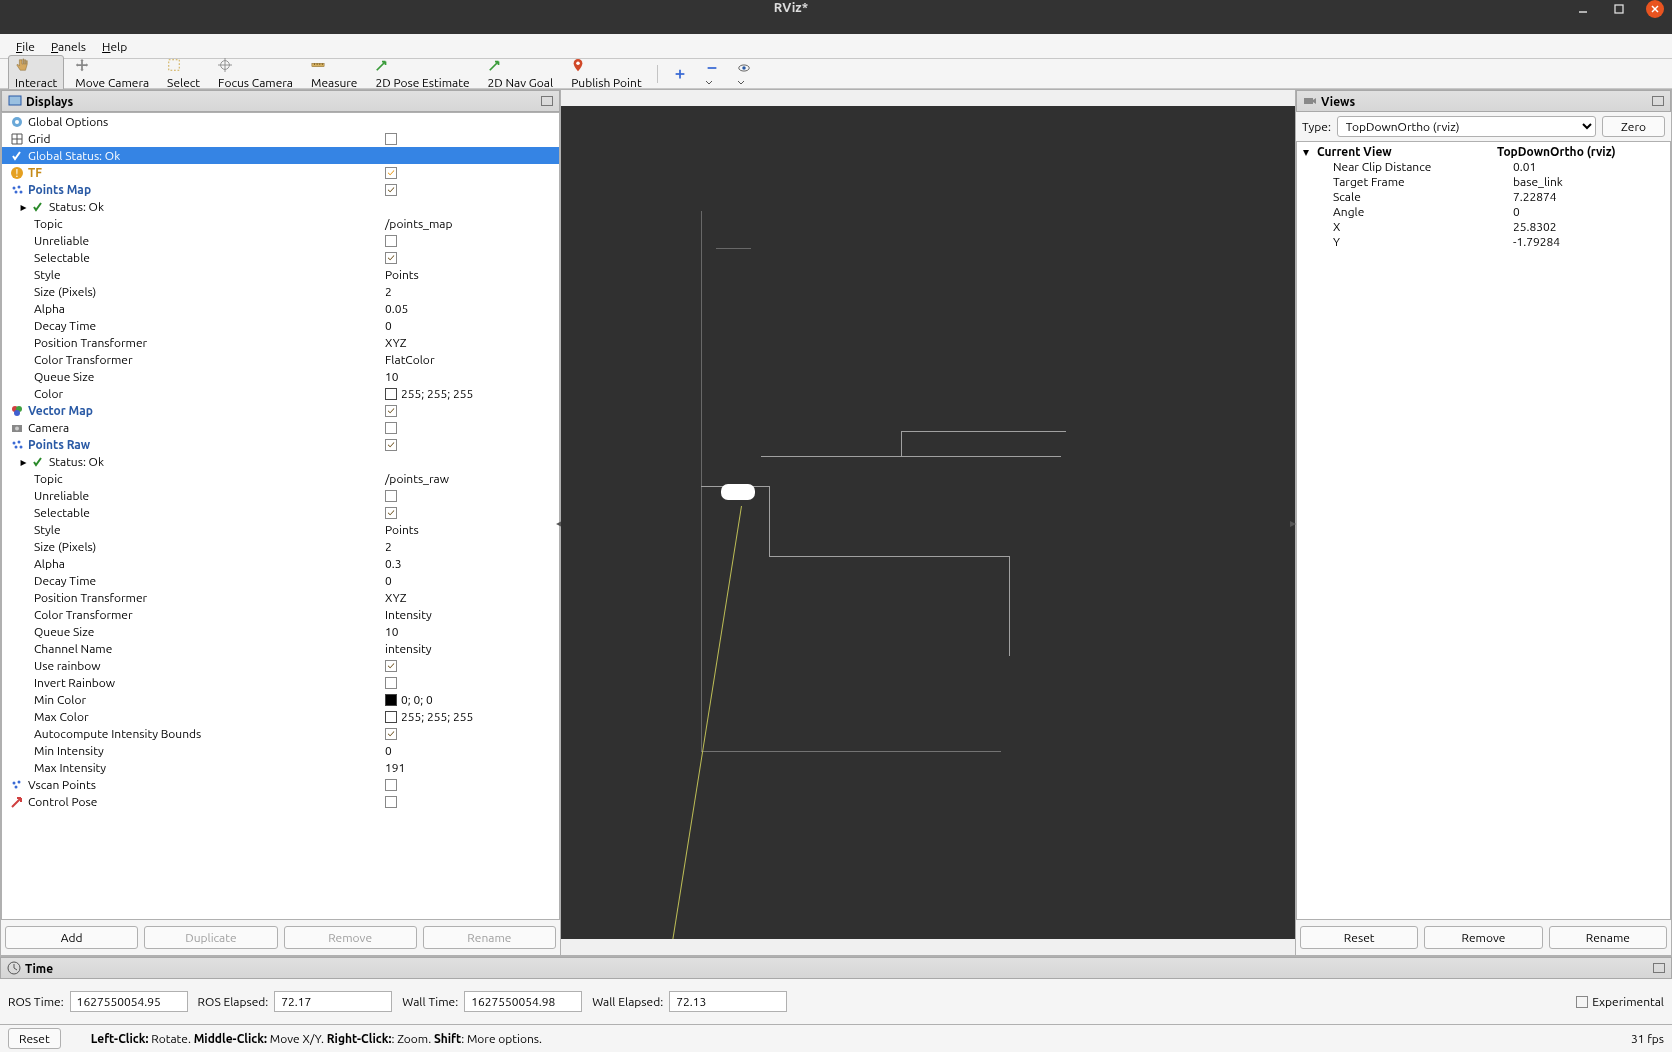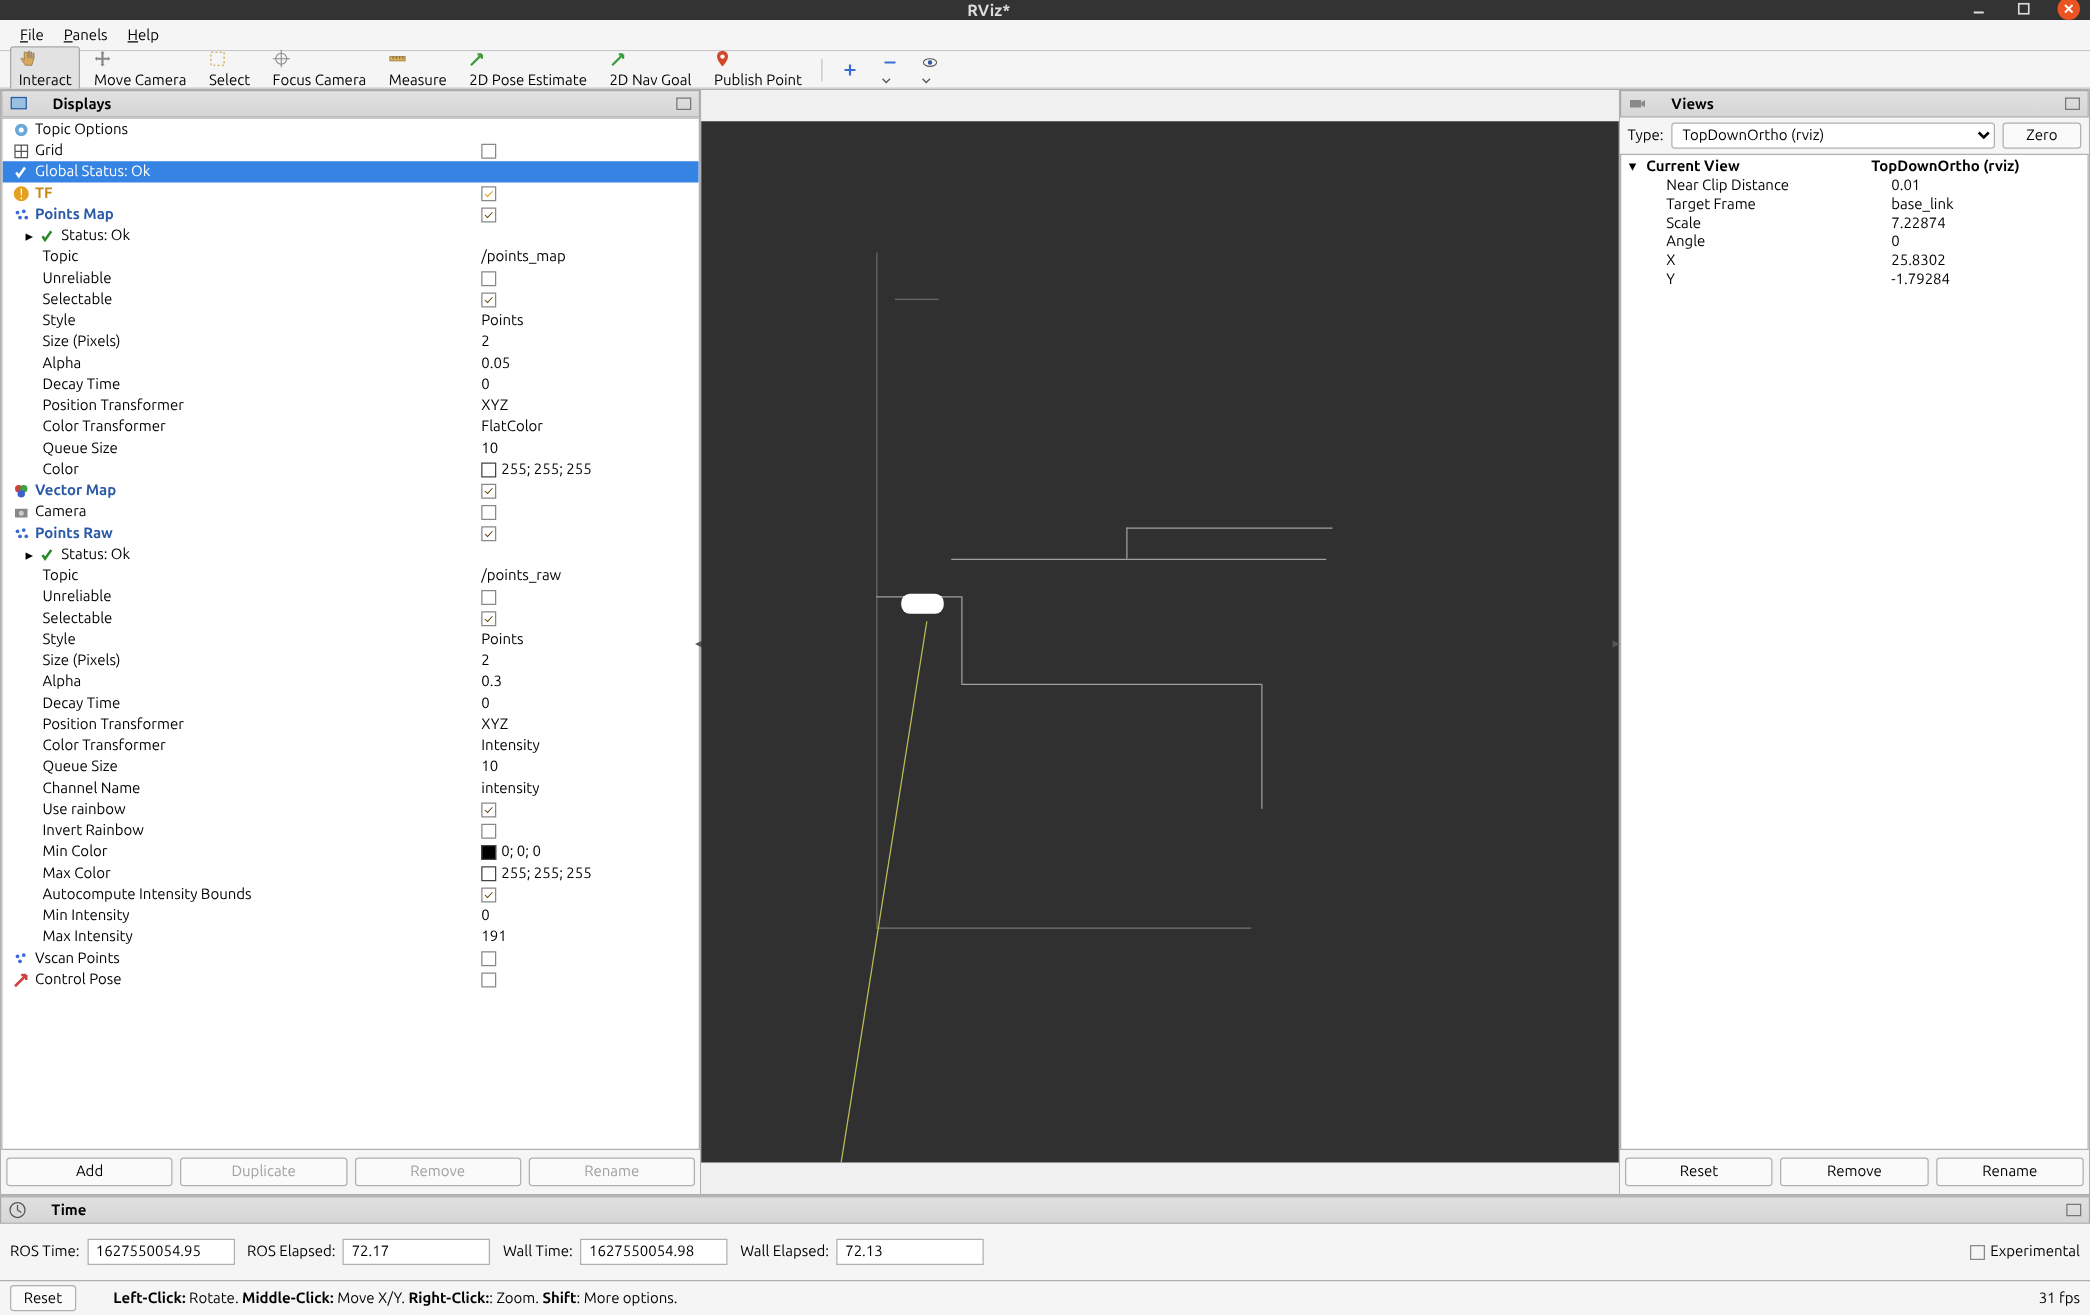--- a/index.html
+++ b/index.html
@@ -1,19 +1,19 @@
 <!DOCTYPE html>
 <html><head>
 <meta charset="utf-8">
 <style>
 * { margin: 0; padding: 0; box-sizing: border-box; font-family: Ubuntu, "Segoe UI", Arial, sans-serif; font-size: 12px; }
 body { background: #f0f0f0; width: 1672px; height: 1052px; overflow: hidden; display: flex; flex-direction: column; }
 
 
-.titlebar { background: #333333; height: 16px; display: flex; align-items: flex-end; padding: 0 8px; color: #dddddd; }
+.titlebar { background: #333333; height: 34px; display: flex; align-items: flex-start; padding: 0 8px; color: #dddddd; }
 .titlebar .title { flex: 1; text-align: center; font-weight: bold; font-size: 13px; }
 .titlebar .win-controls { display: flex; gap: 18px; align-items: center; }
 .titlebar .win-btn { width: 18px; height: 18px; border-radius: 50%; display: flex; align-items: center; justify-content: center; cursor: pointer; }
 .titlebar .win-btn.close { background: #e95420; }
 .titlebar .win-btn svg { width: 12px; height: 12px; }
 
 
 .menubar { background: #f5f5f5; height: 25px; display: flex; align-items: center; padding: 0 8px; border-bottom: 1px solid #c8c8c8; }
 .menubar .menu-item { padding: 3px 8px; cursor: pointer; }
 .menubar .menu-item u { text-decoration: underline; }
@@ -23,21 +23,21 @@
 .toolbar .tool-btn { display: inline-flex; gap: 4px; padding: 2px 6px; border: 1px solid transparent; border-radius: 3px; cursor: pointer; flex-direction: column; }
 .toolbar .tool-btn.active { border-color: #a8a8a8; background: #e2e2e2; }
 .toolbar .tool-icon { width: 14px; height: 14px; flex-shrink: 0; }
 .toolbar .sep { width: 1px; height: 18px; background: #c4c4c4; margin: 0 4px; }
 
 
 .main { flex: 1; display: flex; background: #f0f0f0; border: 1px solid #b0b0b0; margin: 0; position: relative; }
 
 
 .panel { display: flex; flex-direction: column; background: #f5f5f5; }
-.panel-header { background: linear-gradient(#e0e0e0,#d6d6d6); border: 1px solid #a8a8a8; font-weight: bold; padding: 3px 6px; display: flex; align-items: center; gap: 20px; }
+.panel-header { background: linear-gradient(#e0e0e0,#d6d6d6); border: 1px solid #a8a8a8; font-weight: bold; padding: 3px 6px; display: flex; align-items: center; gap: 4px; }
 .panel-header .square { width: 12px; height: 10px; border: 1px solid #777; margin-left: auto; }
 
 .displays-panel { width: 560px; border-right: 1px solid #b0b0b0; }
 .viewport { flex: 1; display: flex; align-items: center; justify-content: center; background: #f0f0f0; position: relative; }
 .viewport .canvas { background: #303030; width: 734px; height: 833px; position: relative; overflow: hidden; }
 .views-panel { width: 370px; border-left: 1px solid #b0b0b0; }
 
 
 .tree { flex: 1; overflow-y: auto; border: 1px solid #b0b0b0; background: #fff; position: relative; }
 .tree-row { display: flex; align-items: center; min-height: 17px; padding: 1px 4px; white-space: nowrap; }
@@ -217,21 +217,21 @@
       <span>Displays</span>
       <span class="square"></span>
     </div>
     <div class="tree">
       <div class="tree-row">
           <span class="spacer" style="width:4px"></span>
         <svg class="icon" viewBox="0 0 14 14">
             <circle cx="7" cy="7" r="5" fill="#6aa8d8"></circle>
             <circle cx="7" cy="7" r="2" fill="#fff"></circle>
           </svg>
-        <span class="label">Topic Options</span>
+        <span class="label">Global Options</span>
         </div>
 
       <div class="tree-row">
           <span class="spacer" style="width:4px"></span>
         <svg class="icon" viewBox="0 0 14 14">
             <path d="M2 2h10v10H2z M2 7h10 M7 2v10" stroke="#555" fill="none"></path>
           </svg>
         <span class="label">Grid</span>
         <span class="value-col">
             <span class="chk"></span>

